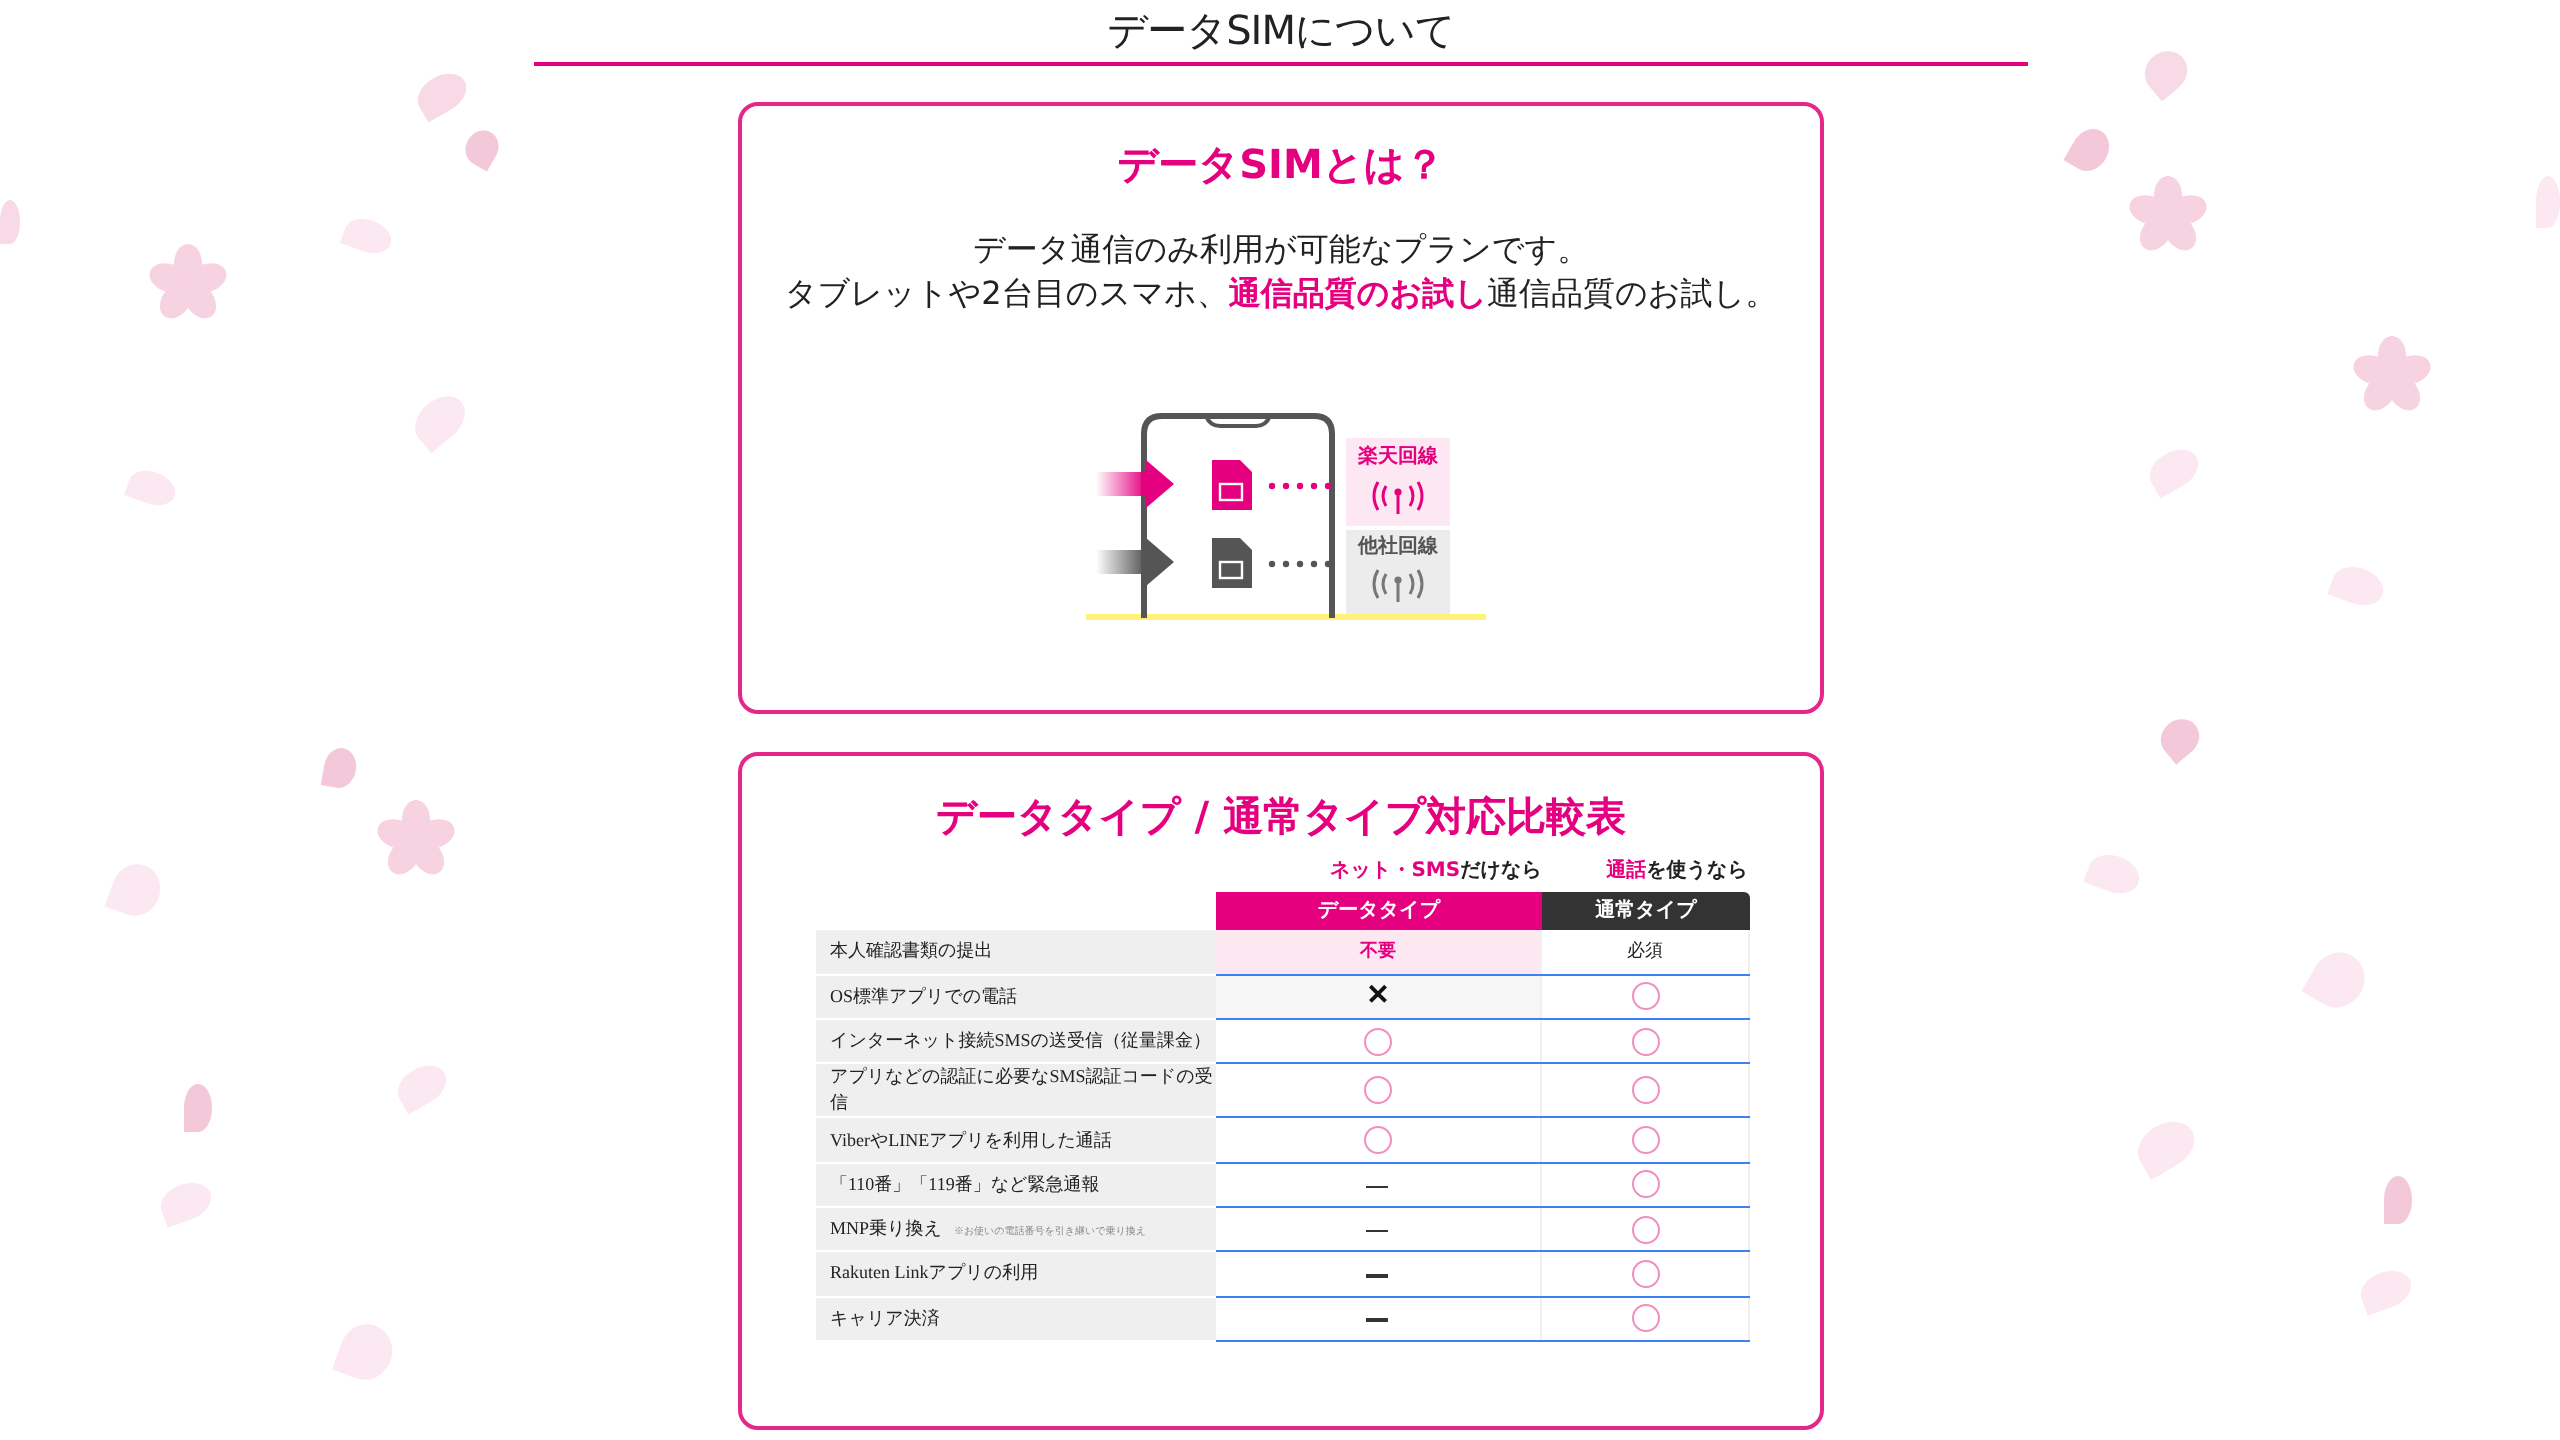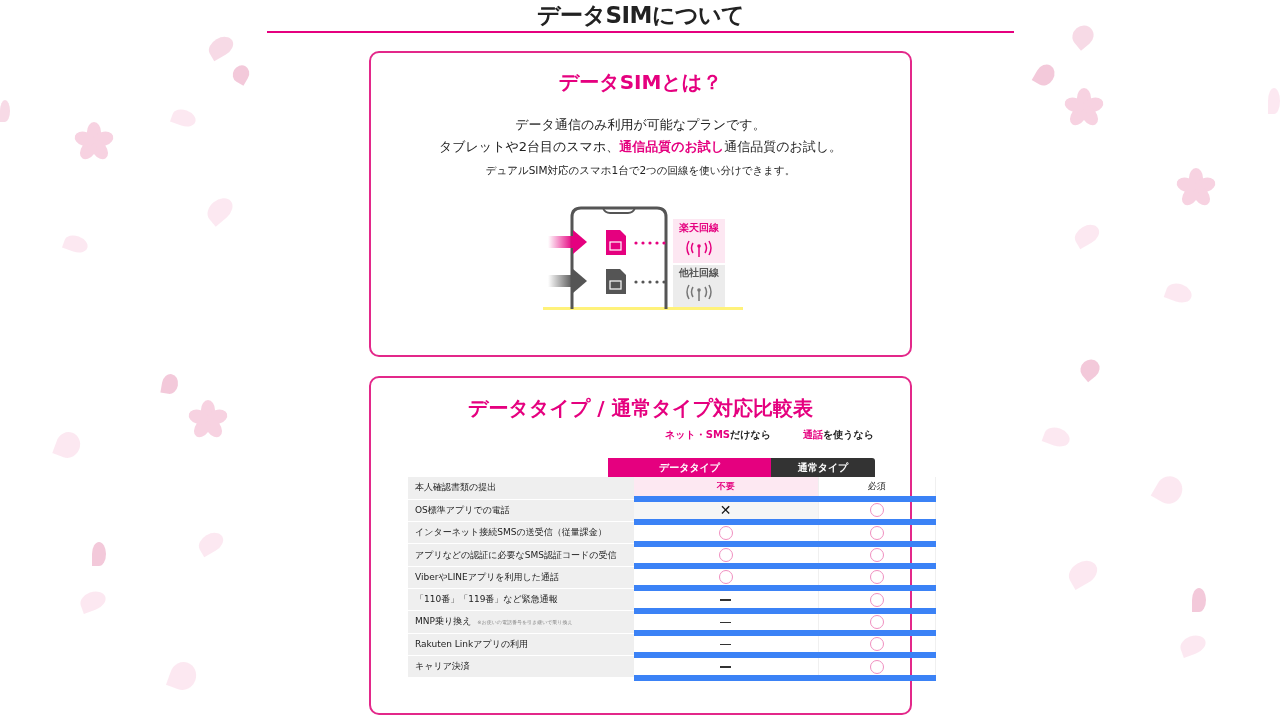--- a/index.html
+++ b/index.html
@@ -7,49 +7,49 @@
   body { font-family: "DejaVu Sans", "Liberation Sans", sans-serif; color: #222; position: relative; }
 
   .petals { position: absolute; inset: 0; pointer-events: none; }
   .petal { position: absolute; border-radius: 60% 60% 60% 0; background: #f6d3e2; opacity: .85; }
   .petal.light { background: #fbe4ee; }
   .petal.dark { background: #f1c0d4; }
   .flower { position: absolute; width: 40px; height: 40px; }
   .flower span { position: absolute; left: 13px; top: 0; width: 14px; height: 20px; background: #f7d2e1; border-radius: 50% 50% 45% 45%; transform-origin: 7px 20px; }
 
   .page-title-wrap { position: absolute; left: 267px; top: 0; width: 747px; height: 33px; border-bottom: 2px solid #e5007f; text-align: center; }
-  .page-title { font-size: 23px; font-weight: bold; line-height: 30px; color: #222; letter-spacing: -0.5px; }
+  .page-title { font-size: 20px; font-weight: normal; line-height: 30px; color: #222; letter-spacing: -0.5px; }
 
   .card { position: absolute; left: 369px; width: 543px; background: #fff; border: 2px solid #e3288a; border-radius: 10px; }
   .card1 { top: 51px; height: 306px; }
   .card2 { top: 376px; height: 339px; }
 
   .card-title { text-align: center; color: #e5007f; font-weight: bold; font-size: 20px; }
   .card1 .card-title { margin-top: 16px; }
   .card2 .card-title { margin-top: 17px; }
 
-  .desc { text-align: center; font-size: 13px; color: #222; line-height: 22px; margin-top: 18px; }
+  .desc { text-align: center; font-size: 16px; color: #222; line-height: 22px; margin-top: 18px; }
   .desc .hl { color: #e5007f; font-weight: bold; margin-top: 32px; }
   .desc-small { text-align: center; font-size: 10.5px; color: #222; margin-top: 6px; }
 
   .illus { position: absolute; left: 172px; top: 150px; width: 200px; height: 110px; }
 
   .table-wrap { position: absolute; left: 37px; top: 50px; width: 467px; }
   .col-heads { display: flex; margin-left: 200px; }
   .col-head { text-align: right; font-size: 10px; font-weight: bold; }
   .col-head.data { width: 163px; }
   .col-head.normal { width: 103px; }
   .col-head .pink { color: #e5007f; }
-  .tabs { display: flex; margin-left: 200px; margin-top: 16px; }
+  .tabs { display: flex; margin-left: 200px; margin-top: 4px; }
   .tab { height: 19px; line-height: 19px; text-align: center; color: #fff; font-size: 10px; font-weight: bold; }
   .tab.data { width: 163px; background: #e5007f; }
   .tab.normal { width: 104px; background: #333; border-radius: 0 3px 0 0; }
 
-  table { border-collapse: collapse; width: 528px; }
-  td { height: 22.3px; font-size: 9px; border-bottom: 6px solid #3b82f6; }
+  table { border-collapse: collapse; width: 467px; font-family: Liberation Serif, serif; }
+  td { height: 22.3px; font-size: 9px; border-bottom: 1px solid #3b82f6; }
   td.label { width: 200px; background: #efefef; padding-left: 7px; color: #222; border-bottom: 1px solid #fff; }
   td.label .note { font-size: 5px; color: #888; margin-left: 6px; }
   td.c { text-align: center; }
   td.c.data { width: 163px; border-right: 1px solid #f0f0f0; }
   td.c.normal { width: 104px; border-right: 1px solid #f0f0f0; }
   tr.r0 td.c.data { background: #fde8f2; color: #e5007f; font-weight: bold; }
   tr.r1 td.c.data { background: #f6f6f6; }
   .circle { display: inline-block; width: 14px; height: 14px; border: 1.6px solid #f08fc0; border-radius: 50%; vertical-align: middle; }
   .cross { font-size: 14px; color: #111; font-weight: bold; }
   .dash { display: inline-block; width: 11px; height: 1.5px; background: #333; vertical-align: middle; }
@@ -119,21 +119,20 @@
 </div>
 
 <section class="card card1">
   <h2 class="card-title">データSIMとは？</h2>
   <div class="desc">
     <div>データ通信のみ利用が可能なプランです。</div>
     <div>
       <span>タブレットや2台目のスマホ、</span><span class="hl">通信品質のお試し</span><span>通信品質のお試し。</span>
     </div>
   </div>
-  <div class="desc-small">デュアルSIM対応のスマホ1台で2つの回線を使い分けできます。</div>
 
   <div class="illus">
     <svg width="200" height="110" viewBox="0 0 200 110">
       <defs>
         <linearGradient id="gp" x1="0" x2="1">
             <stop offset="0" stop-color="#e5007f" stop-opacity="0"></stop>
             <stop offset="1" stop-color="#e5007f"></stop>
           </linearGradient>
         <linearGradient id="gg" x1="0" x2="1">
             <stop offset="0" stop-color="#555" stop-opacity="0"></stop>

